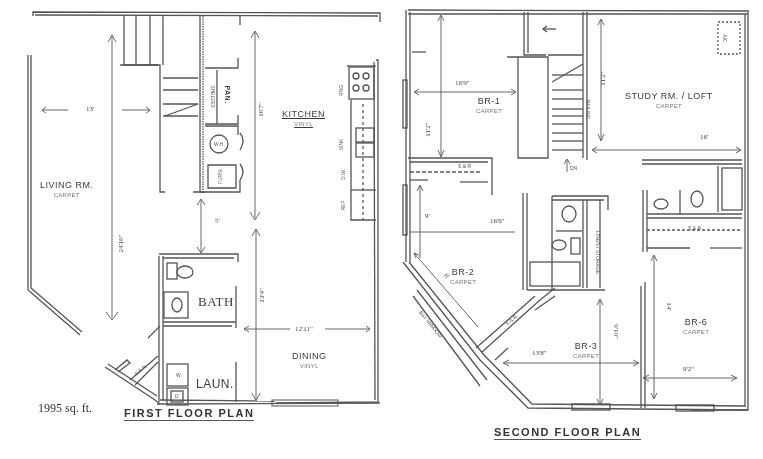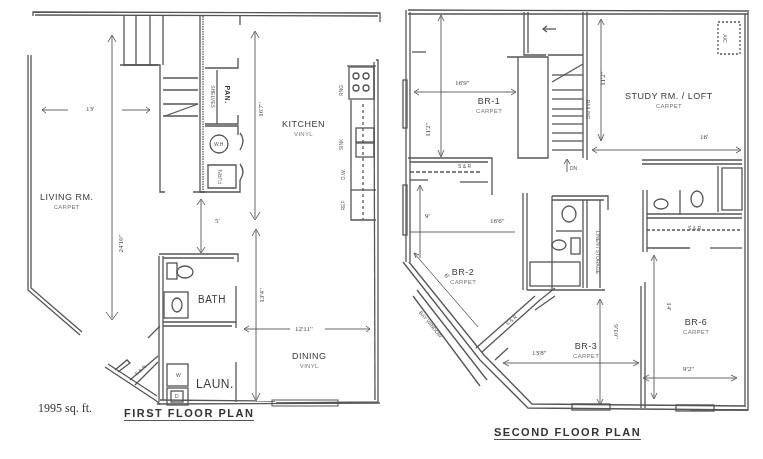--- a/index.html
+++ b/index.html
@@ -250,33 +250,33 @@
 
     <path d="M644 378 L736 378"></path>
       <path d="M649 375 L643 378 L649 381"></path>
       <path d="M731 375 L737 378 L731 381"></path>
 
     <path d="M567 160 L567 172"></path>
       <path d="M564 164 L567 159 L570 164"></path>
   </g>
 </svg>
 
-<div class="lbl room" style="left:40px;top:193px;">
+<div class="lbl room" style="left:40px;top:181px;">
   <span>LIVING RM.</span>
   <span class="floor">CARPET</span>
 </div>
-<div class="lbl room" style="left:282px;top:120px;">
+<div class="lbl room" style="left:282px;top:110px;text-decoration:underline;">
   <span>KITCHEN</span>
   <span class="floor">VINYL</span>
 </div>
 <div class="lbl room" style="left:292px;top:352px;">
   <span>DINING</span>
   <span class="floor">VINYL</span>
 </div>
-<div class="lbl room" style="left:198px;top:295px;font-size:10px;"><span>BATH</span></div>
+<div class="lbl room" style="left:198px;top:295px;font-size:13px;font-family:Liberation Serif, serif;"><span>BATH</span></div>
 <div class="lbl room" style="left:196px;top:378px;font-size:12px;"><span>LAUN.</span></div>
 <div class="lbl room vert90" style="left:218px;top:91px;font-size:7px;font-weight:bold;">PAN.</div>
 
 <div class="lbl dim" style="left:86px;top:106px;">13'</div>
 <div class="lbl dim vert" style="left:112px;top:240px;">24'10"</div>
 <div class="lbl dim vert" style="left:254px;top:106px;">16'7"</div>
 <div class="lbl dim vert" style="left:255px;top:292px;">13'4"</div>
 <div class="lbl dim" style="left:295px;top:326px;">12'11"</div>
 <div class="lbl dim" style="left:215px;top:218px;">5'</div>
 

